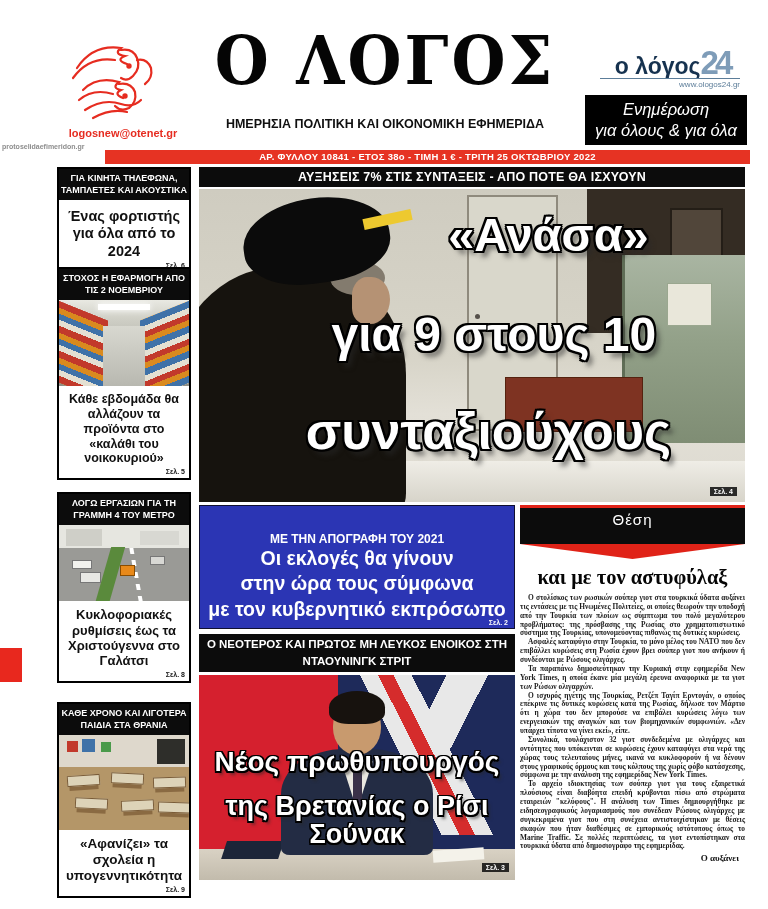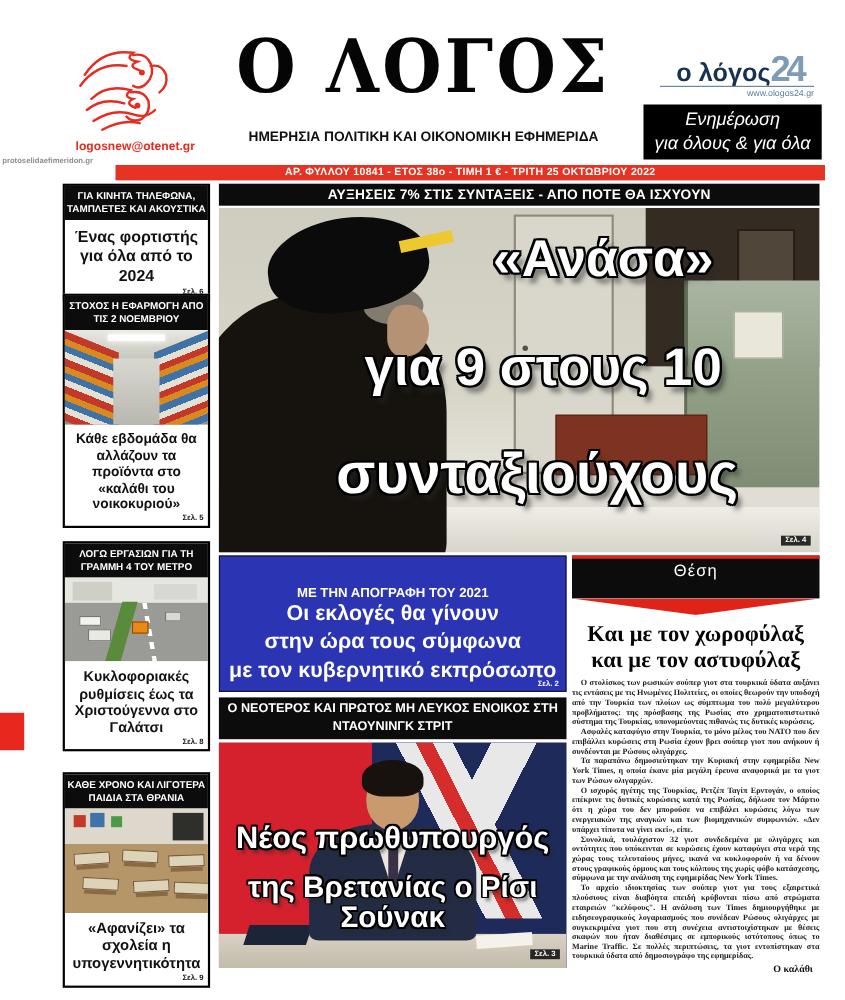--- a/index.html
+++ b/index.html
@@ -289,27 +289,26 @@
     <div class="sk-hair"></div>
     <div class="shl shl1">Νέος πρωθυπουργός</div>
     <div class="shl shl2">της Βρετανίας ο Ρίσι Σούνακ</div>
     <div class="page-badge sk-badge">Σελ. 3</div>
   </div>
 
   <div class="opinion">
     <div class="op-bar">Θέση</div>
     <div class="op-arrow"></div>
     <div class="op-title">
-      <div>Και με τον χωροφύλαξ</div>
       <div>και με τον αστυφύλαξ</div>
     </div>
     <div class="op-body">
       <p>Ο στολίσκος των ρωσικών σούπερ γιοτ στα τουρκικά ύδατα αυξάνει τις εντάσεις με τις Ηνωμένες Πολιτείες, οι οποίες θεωρούν την υποδοχή από την Τουρκία των πλοίων ως σύμπτωμα του πολύ μεγαλύτερου προβλήματος: της πρόσβασης της Ρωσίας στο χρηματοπιστωτικό σύστημα της Τουρκίας, υπονομεύοντας πιθανώς τις δυτικές κυρώσεις.</p>
       <p>Ασφαλές καταφύγιο στην Τουρκία, το μόνο μέλος του ΝΑΤΟ που δεν επιβάλλει κυρώσεις στη Ρωσία έχουν βρει  σούπερ γιοτ που ανήκουν ή συνδέονται με Ρώσους ολιγάρχες.</p>
       <p>Τα παραπάνω δημοσιεύτηκαν την Κυριακή στην εφημερίδα New York Times, η οποία έκανε μία μεγάλη έρευνα αναφορικά με τα γιοτ των Ρώσων ολιγαρχών.</p>
       <p>Ο ισχυρός ηγέτης της Τουρκίας, Ρετζέπ Ταγίπ Ερντογάν, ο οποίος επέκρινε τις δυτικές κυρώσεις κατά της Ρωσίας, δήλωσε τον Μάρτιο ότι η χώρα του δεν μπορούσε να επιβάλει κυρώσεις λόγω των ενεργειακών της αναγκών και των βιομηχανικών συμφωνιών. «Δεν υπάρχει τίποτα να γίνει εκεί», είπε.</p>
       <p>Συνολικά, τουλάχιστον 32 γιοτ συνδεδεμένα με ολιγάρχες και οντότητες που υπόκεινται σε κυρώσεις έχουν καταφύγει στα νερά της χώρας τους τελευταίους μήνες, ικανά να κυκλοφορούν ή να δένουν στους γραφικούς όρμους και τους κόλπους της χωρίς φόβο κατάσχεσης, σύμφωνα με την ανάλυση της εφημερίδας New York Times.</p>
       <p>Το αρχείο ιδιοκτησίας των σούπερ γιοτ για τους εξαιρετικά πλούσιους είναι διαβόητα επειδή κρύβονται πίσω από στρώματα εταιρειών "κελύφους". Η ανάλυση των Times δημιουργήθηκε με ειδησεογραφικούς λογαριασμούς που συνέδεαν Ρώσους ολιγάρχες με συγκεκριμένα γιοτ που στη συνέχεια αντιστοιχίστηκαν με θέσεις σκαφών που ήταν διαθέσιμες σε εμπορικούς ιστότοπους όπως το Marine Traffic. Σε πολλές περιπτώσεις, τα γιοτ εντοπίστηκαν στα τουρκικά ύδατα από δημοσιογράφο της εφημερίδας.</p>
     </div>
-    <div class="op-sign">Ο καλάθι</div>
+    <div class="op-sign">Ο αυξάνει</div>
   </div>
 
 </div>
 
 </body></html>

